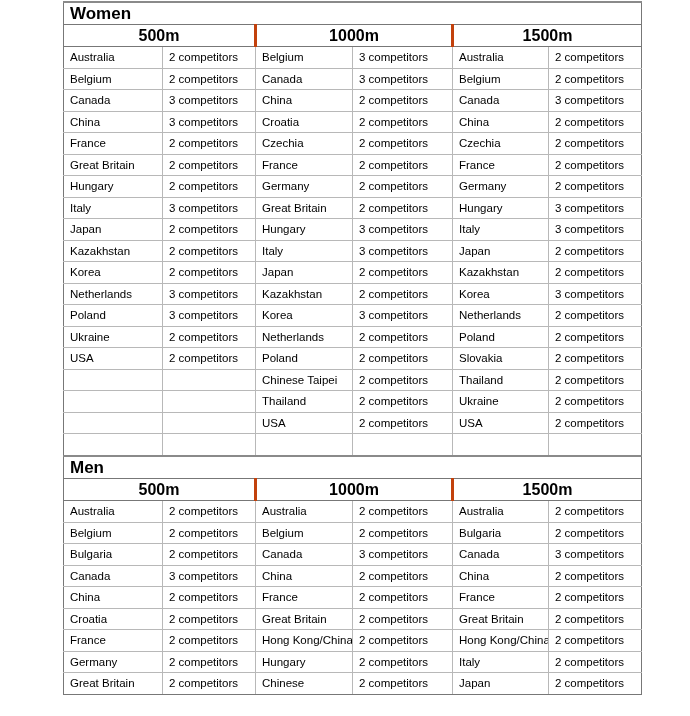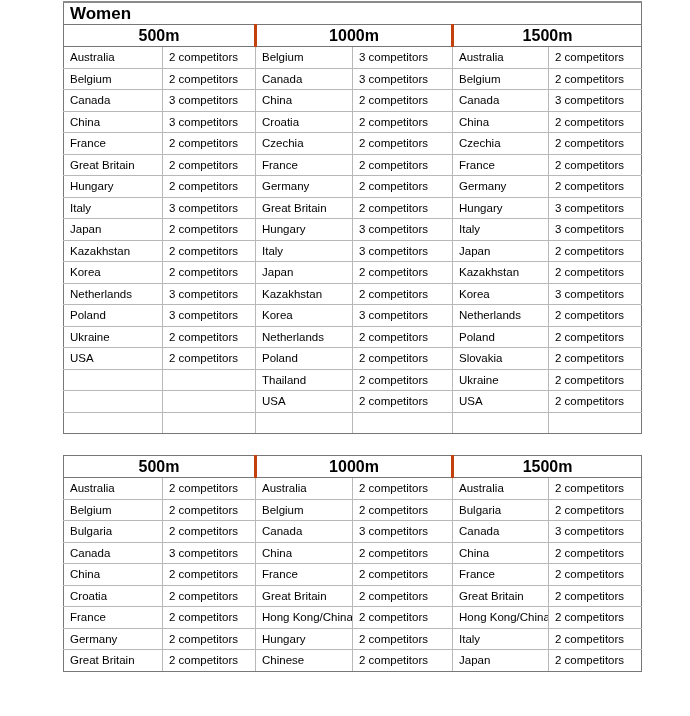--- a/index.html
+++ b/index.html
@@ -222,20 +222,28 @@
             <td class="outer-l">USA</td>
             <td>2 competitors</td>
             <td class="sep-left">Poland</td>
             <td>2 competitors</td>
             <td class="sep-left">Slovakia</td>
             <td class="outer-r">2 competitors</td>
           </tr>
           <tr class="data-row">
             <td class="outer-l empty-cell">&nbsp;</td>
             <td class="empty-cell">&nbsp;</td>
+            <td class="sep-left">Chinese Taipei</td>
+            <td>2 competitors</td>
+            <td class="sep-left">Thailand</td>
+            <td class="outer-r">2 competitors</td>
+          </tr>
+          <tr class="data-row">
+            <td class="outer-l empty-cell">&nbsp;</td>
+            <td class="empty-cell">&nbsp;</td>
             <td class="sep-left">Thailand</td>
             <td>2 competitors</td>
             <td class="sep-left">Ukraine</td>
             <td class="outer-r">2 competitors</td>
           </tr>
           <tr class="data-row">
             <td class="outer-l empty-cell">&nbsp;</td>
             <td class="empty-cell">&nbsp;</td>
             <td class="sep-left">USA</td>
             <td>2 competitors</td>
@@ -258,20 +266,23 @@
     <table class="comp-table">
       <colgroup>
         <col class="c-country">
           <col class="c-count">
         <col class="c-country2">
           <col class="c-count2">
         <col class="c-country3">
           <col class="c-count3">
       </colgroup>
       <tbody>
+        <tr class="title-row">
+          <td colspan="6">Men</td>
+        </tr>
         <tr class="dist-row">
           <td colspan="2">500m</td>
           <td colspan="2" class="dist-sep">1000m</td>
           <td colspan="2" class="dist-sep">1500m</td>
         </tr>
       <tr class="data-row">
             <td class="outer-l">Australia</td>
             <td>2 competitors</td>
             <td class="sep-left">Australia</td>
             <td>2 competitors</td>

